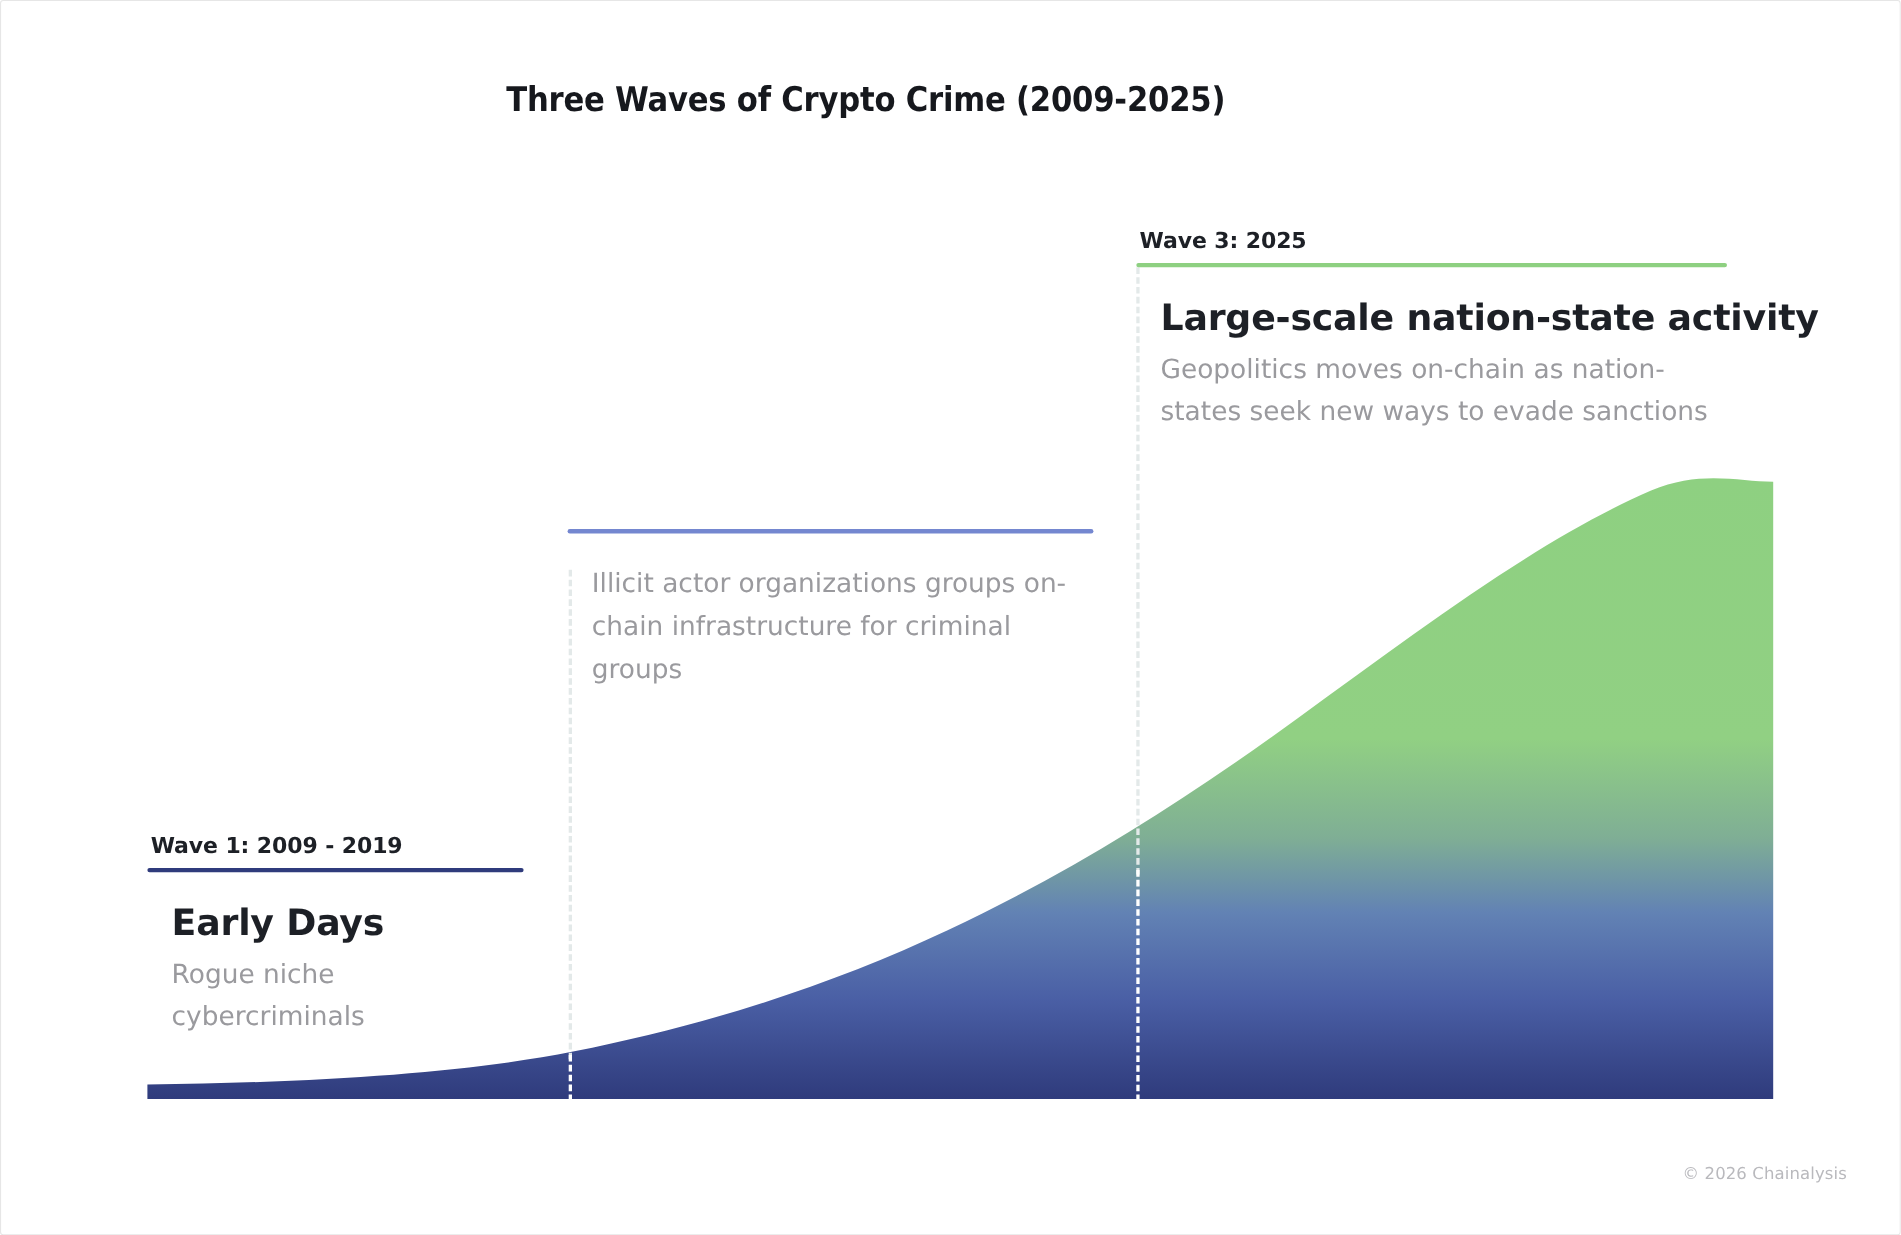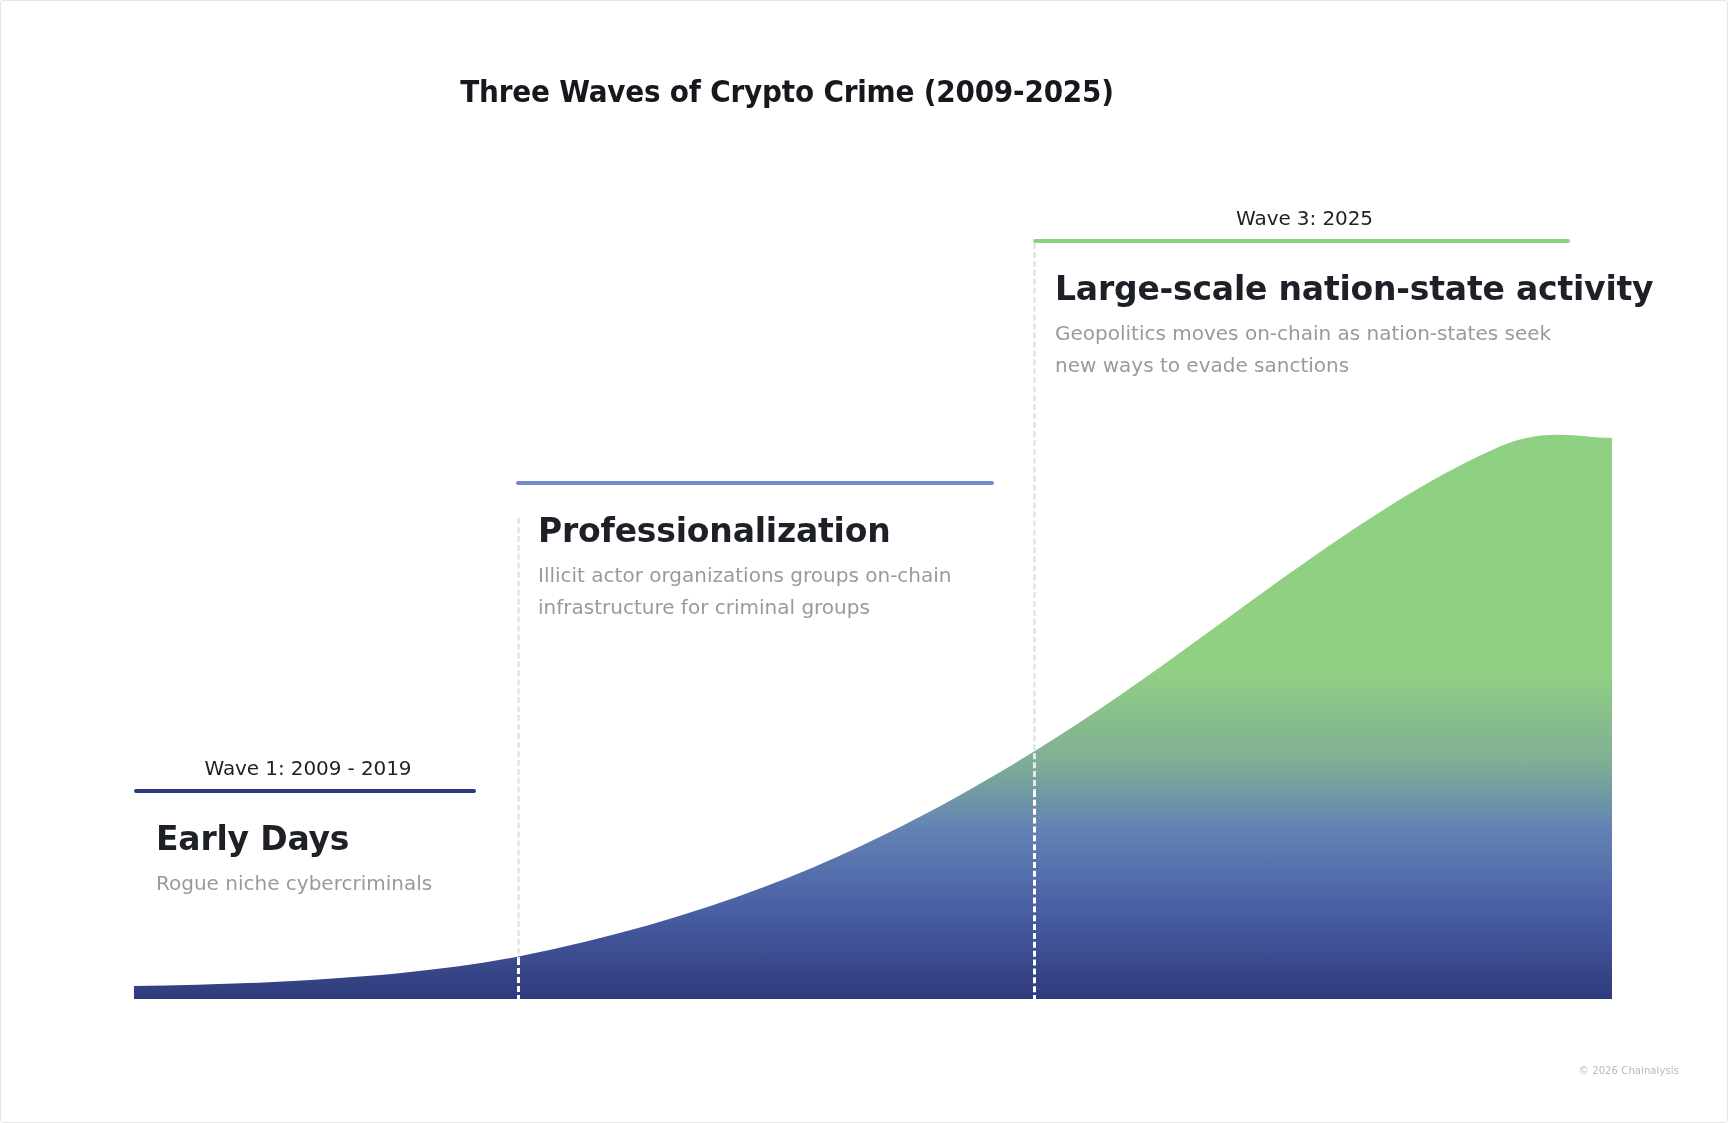--- a/index.html
+++ b/index.html
@@ -60,67 +60,66 @@
   .divider.over-fill {
     border-left-color: #ffffff;
   }
 
   
   .wave {
     position: absolute;
   }
   .wave-period {
     font-size: 20px;
-    font-weight: 400;
+    font-weight: 700;
     color: #1d2026;
     letter-spacing: -0.1px;
     white-space: nowrap;
     margin-bottom: 9px;
     padding-left: 3px;
-    text-align: center;
   }
   .wave-rule {
     height: 4px;
     border-radius: 2px;
     margin-bottom: 26px;
   }
   .wave-body {
     padding-left: 22px;
   }
   .wave-heading {
     font-size: 33px;
     font-weight: 700;
     color: #1d2026;
     letter-spacing: -0.2px;
     line-height: 1.2;
     margin-bottom: 8px;
     white-space: nowrap;
   }
   .wave-desc {
-    font-size: 20px;
+    font-size: 24px;
     font-weight: 400;
     color: #9a9a9e;
     line-height: 1.62;
   }
 
   
   #wave-1 { left: 133px; top: 755px; width: 345px; }
   #wave-2 { left: 515px; top: 480px; width: 480px; }
   #wave-3 { left: 1032px; top: 205px; width: 540px; }
 
   #wave-1 .wave-rule { background: #2f3b7c; width: 342px; }
   #wave-2 .wave-rule { background: #7487d0; width: 478px; }
   #wave-3 .wave-rule { background: #8ed081; width: 537px; }
 
   
   .credit {
     position: absolute;
     right: 48px;
     bottom: 46px;
-    font-size: 10px;
+    font-size: 15px;
     color: #b9b9bd;
     letter-spacing: 0.1px;
     white-space: nowrap;
   }
 </style>
 </head>
 <body>
 
 <div id="canvas">
 
@@ -162,21 +161,20 @@
     <div class="wave-rule"></div>
     <div class="wave-body">
       <div class="wave-heading">Early Days</div>
       <div class="wave-desc">Rogue niche cybercriminals</div>
     </div>
   </div>
 
   <div class="wave" id="wave-2">
     <div class="wave-rule"></div>
     <div class="wave-body">
-      <div class="wave-heading">Professionalization</div>
       <div class="wave-desc">Illicit actor organizations groups on-chain infrastructure for criminal groups</div>
     </div>
   </div>
 
   <div class="wave" id="wave-3">
     <div class="wave-period">Wave 3: 2025</div>
     <div class="wave-rule"></div>
     <div class="wave-body">
       <div class="wave-heading">Large-scale nation-state activity</div>
       <div class="wave-desc">Geopolitics moves on-chain as nation-states seek new ways to evade sanctions</div>

